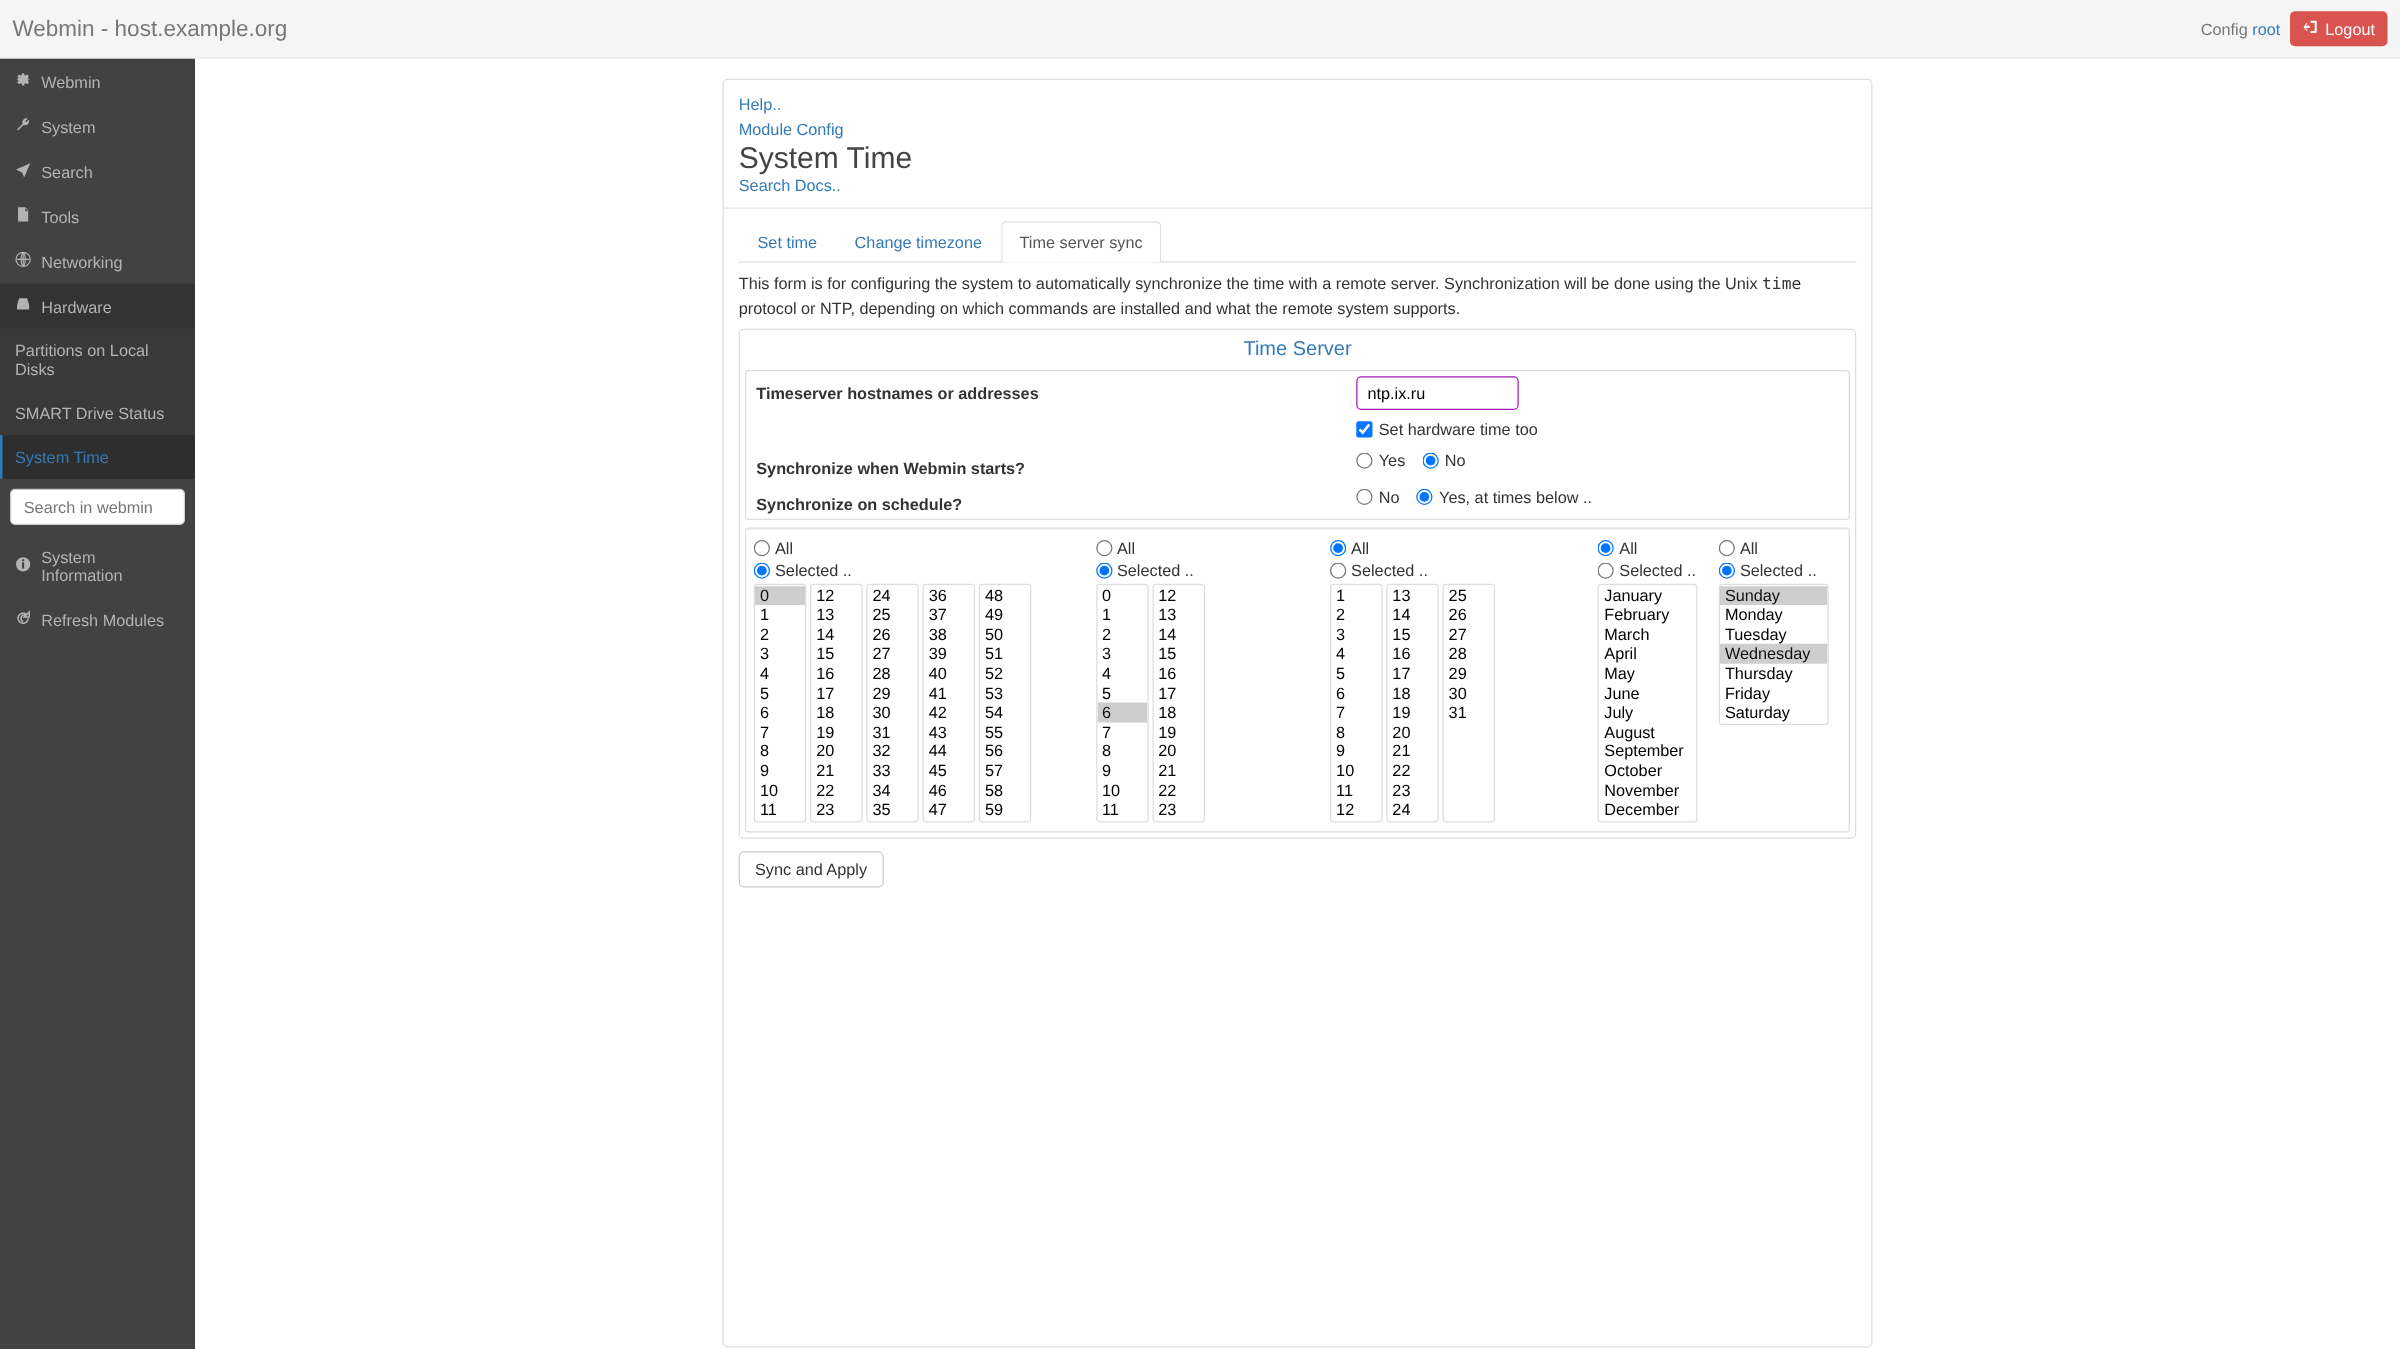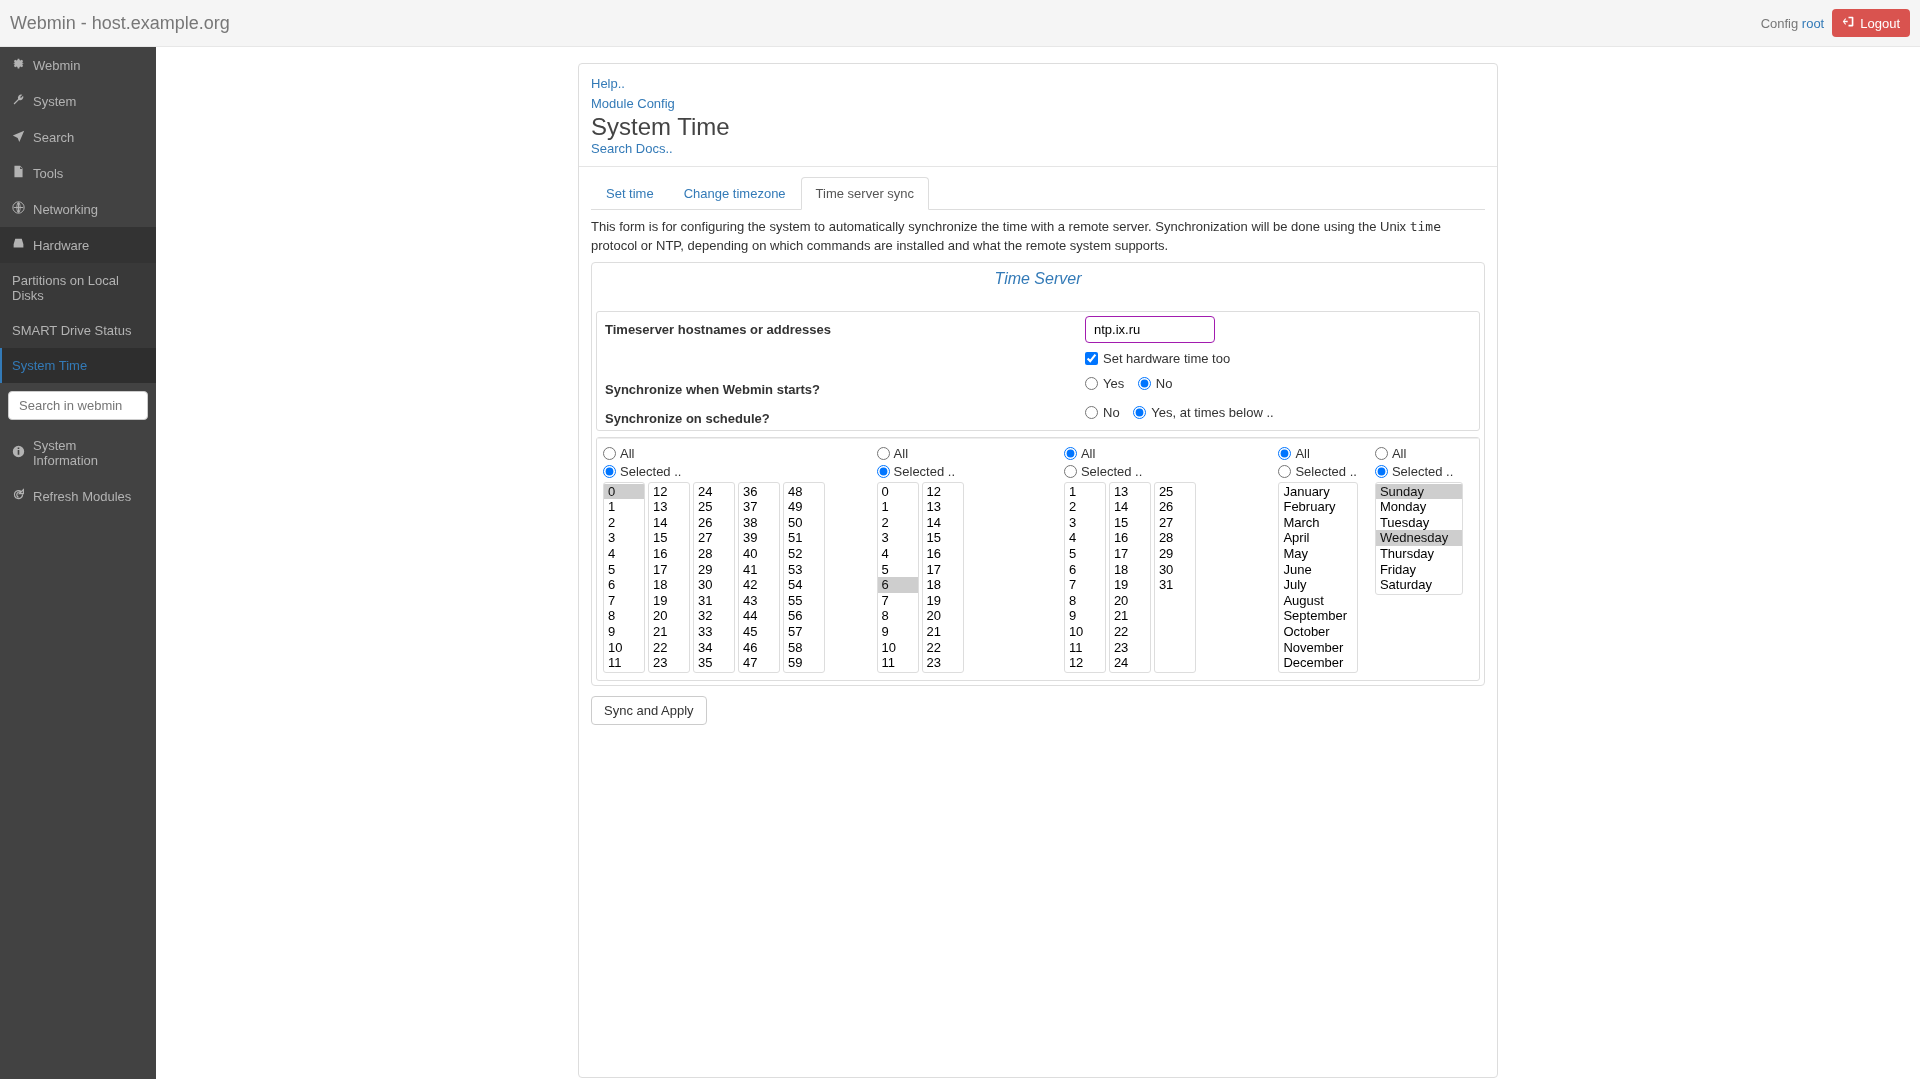--- a/index.html
+++ b/index.html
@@ -26,22 +26,22 @@
 .panel-header .left-links a { display: block; color: #337ab7; text-decoration: none; font-size: 13px; line-height: 1.5; }
 .panel-header .title { font-size: 24px; color: #444; font-weight: normal; }
 .panel-header .right-links a { color: #337ab7; text-decoration: none; font-size: 13px; }
 .tabs { padding: 10px 12px 0 12px; }
 .tab-row { display: flex; border-bottom: 1px solid #ddd; }
 .tab { padding: 8px 14px; color: #337ab7; cursor: pointer; border: 1px solid transparent; border-bottom: none; margin-bottom: -1px; }
 .tab.active { color: #555; border: 1px solid #ddd; border-bottom-color: #fff; border-radius: 4px 4px 0 0; background: #fff; }
 .desc { font-size: 13px; color: #333; margin: 8px 0 6px 0; line-height: 1.45; }
 .desc code { font-family: Menlo, Monaco, Consolas, monospace; }
 .section-box { border: 1px solid #ddd; border-radius: 4px; margin-top: 4px; }
-.section-title { text-align: center; color: #337ab7; font-size: 16px; padding: 7px 0; font-style: italic; }
-.inner-box { border: 1px solid #ddd; border-radius: 3px; margin: 16px 4px 4px 4px; }
+.section-title { text-align: center; color: #337ab7; font-size: 16px; padding: 7px 0; }
+.inner-box { border: 1px solid #ddd; border-radius: 3px; margin: 0 4px 4px 4px; }
 .form-row { display: flex; padding: 4px 8px; }
 .form-label { width: 480px; font-weight: bold; font-size: 13px; padding-top: 6px; }
 .form-control { flex: 1; }
 .text-input { width: 130px; padding: 5px 8px; border: 1px solid #a21caf; border-radius: 4px; font-size: 13px; }
 .checkbox-label, .radio-label { font-size: 13px; display: inline-flex; align-items: center; gap: 5px; margin-right: 10px; }
 .checkbox-label input, .radio-label input { margin: 0; }
 .schedule-box { border: 1px solid #ddd; border-radius: 3px; margin: 6px 4px 4px 4px; }
 .schedule-header { display: flex; background: #f5f5f5; }
 .schedule-header > div { font-weight: bold; text-align: center; padding: 7px 0; font-size: 12px; }
 .sched-col { padding: 7px 6px; }

